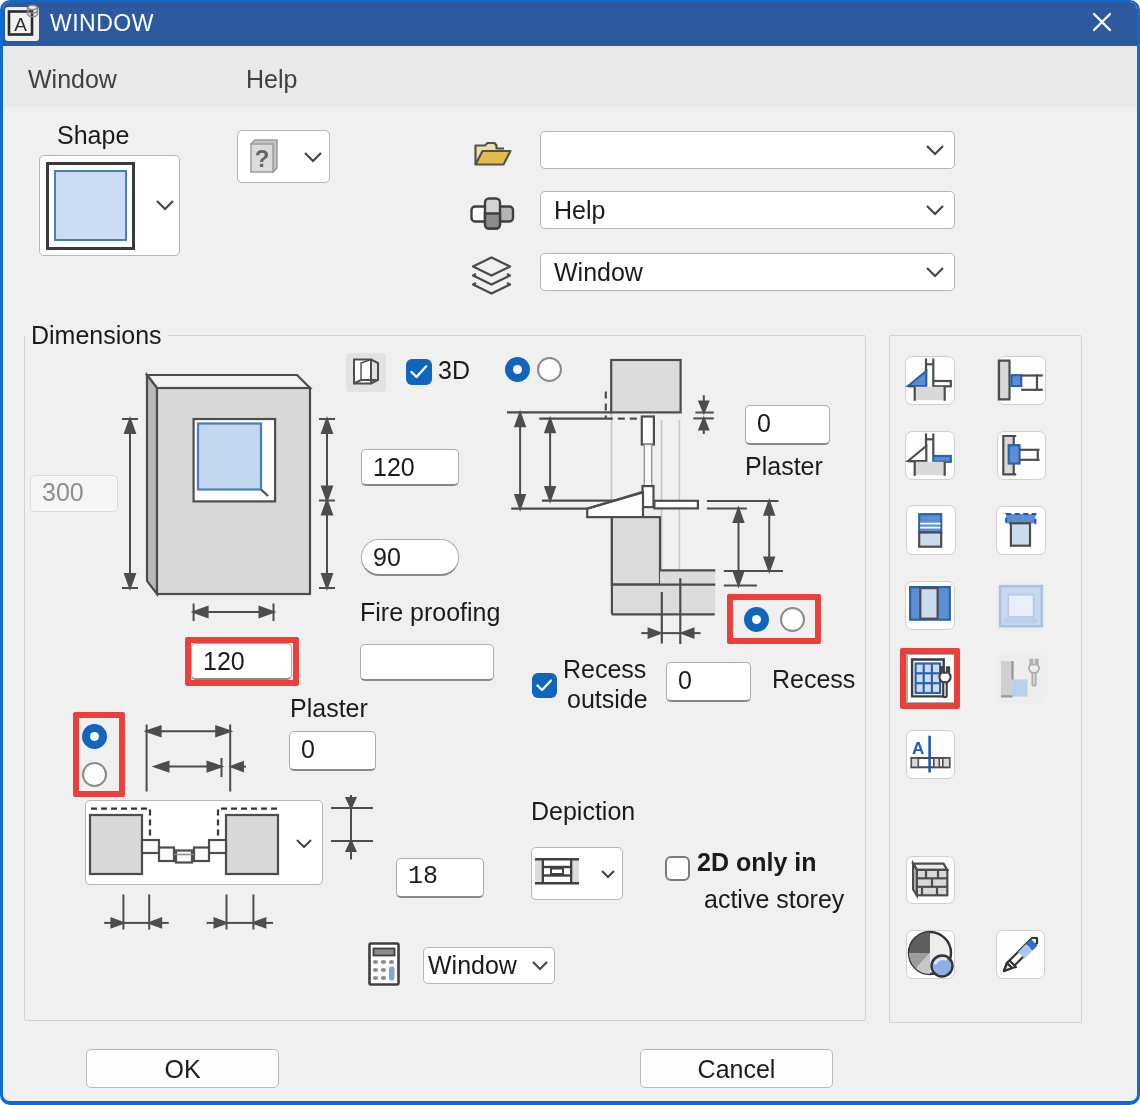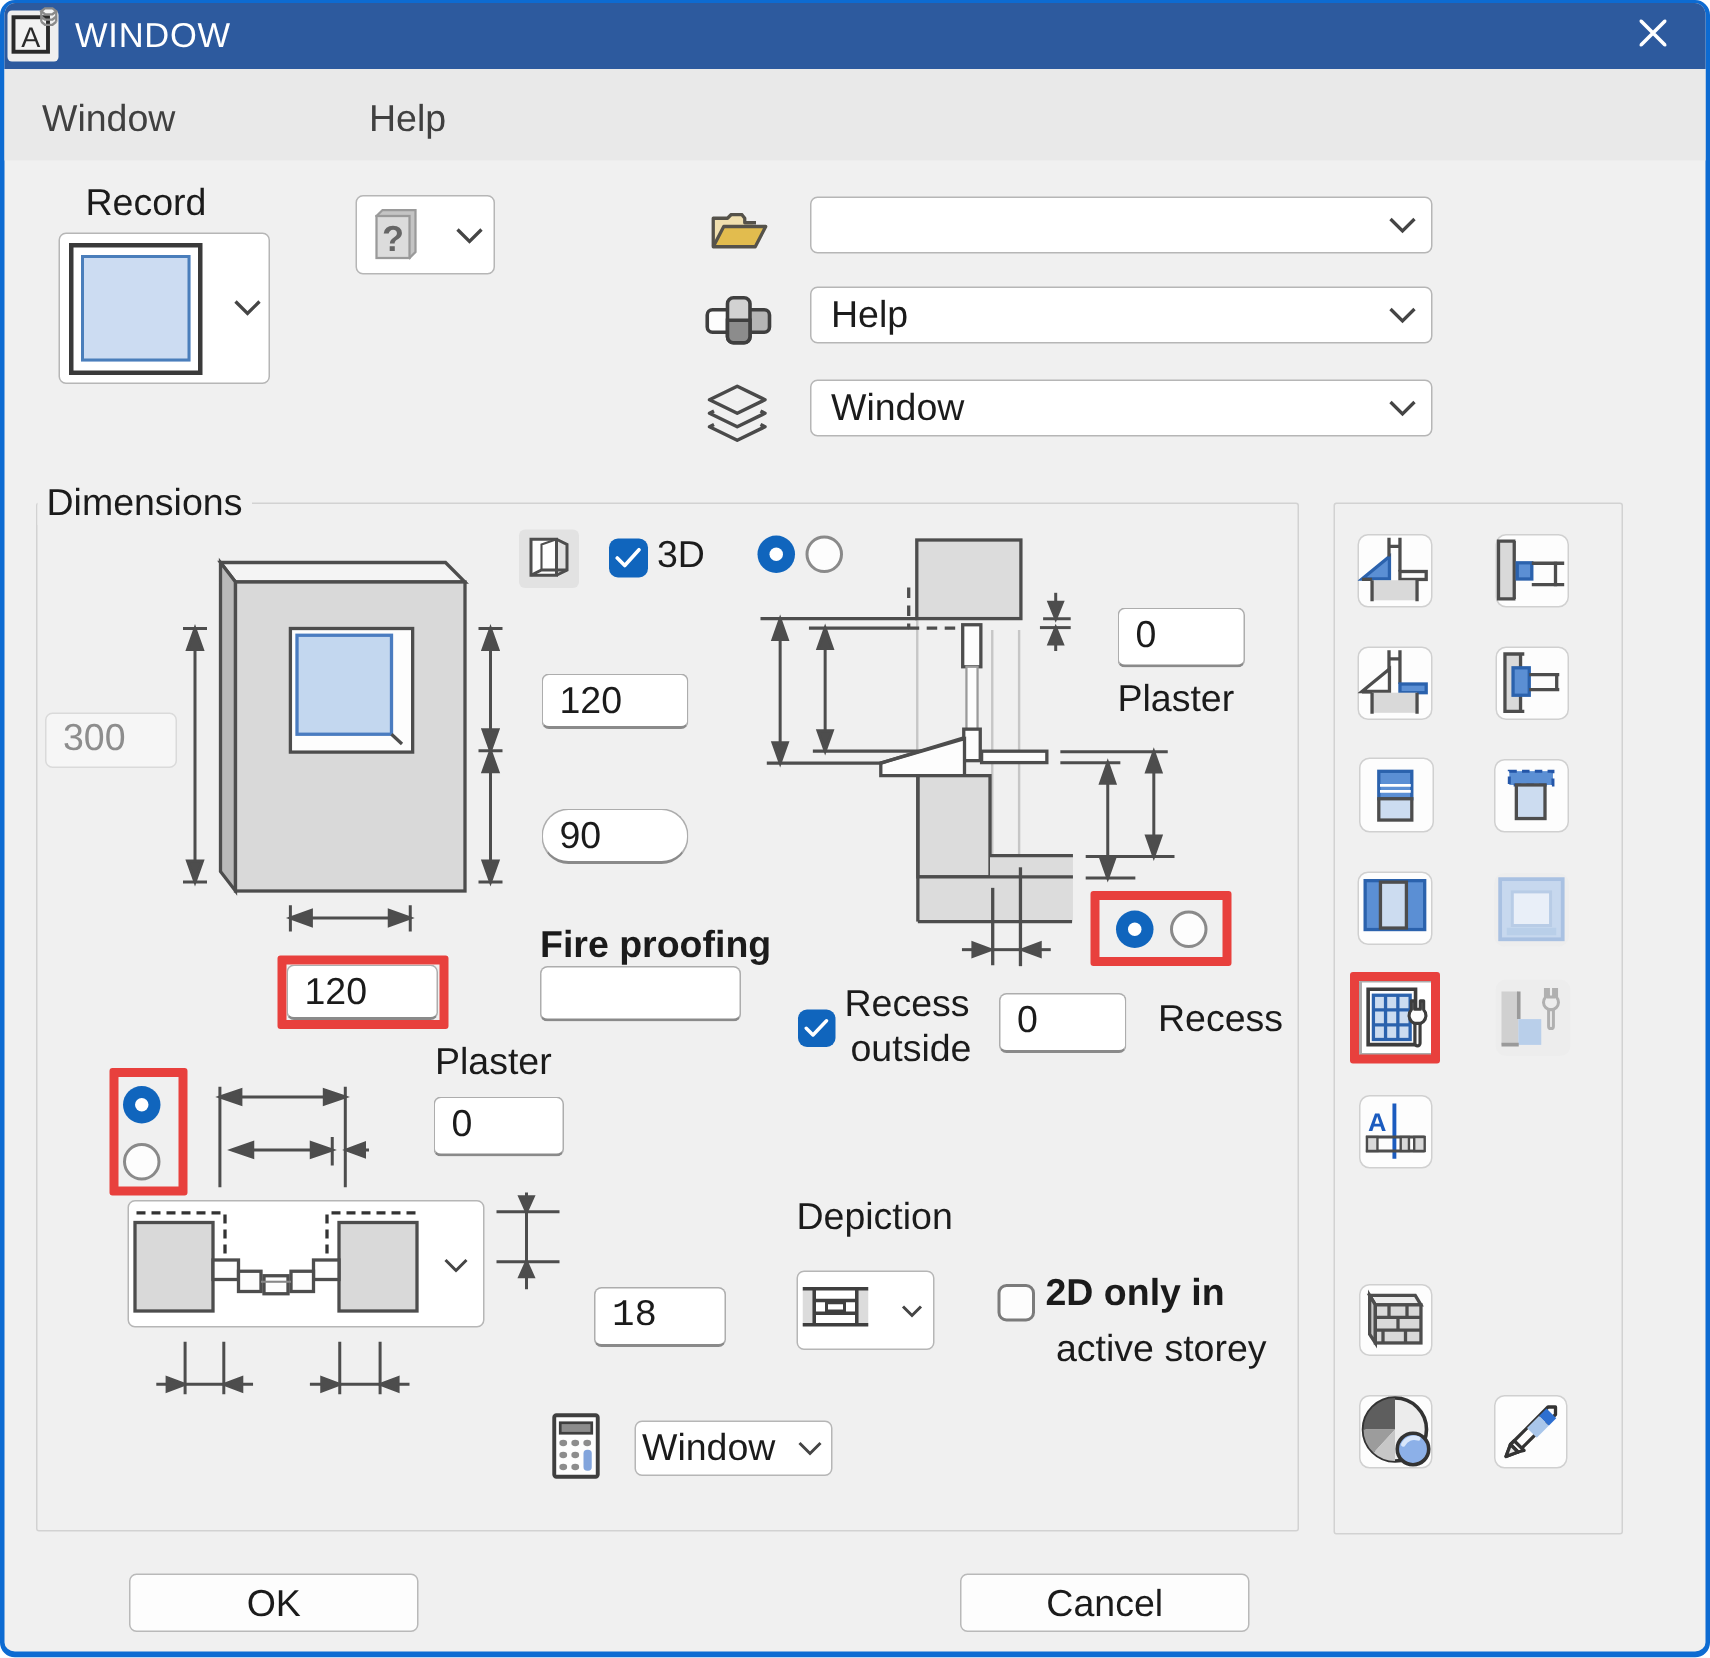--- a/index.html
+++ b/index.html
@@ -48,21 +48,21 @@
 </svg>
 <div class="abs" style="left:50px;top:0;height:46px;line-height:47px;color:#fff;font-size:23px;letter-spacing:0.5px;">WINDOW</div>
 <svg class="abs" style="left:1093px;top:13px;" width="18" height="18" viewBox="0 0 18 18">
   <path d="M1,1 L17,17 M17,1 L1,17" stroke="#fff" stroke-width="2.4" stroke-linecap="round"></path>
 </svg>
 
 <div class="abs" id="menubar"></div>
 <div class="abs menuitem" style="left:28px;top:46px;">Window</div>
 <div class="abs menuitem" style="left:246px;top:46px;">Help</div>
 
-<div class="abs lbl" style="left:57px;top:121px;">Record</div>
+<div class="abs lbl" style="left:57px;top:121px;">Shape</div>
 <div class="abs cb" style="left:39px;top:155px;width:141px;height:101px;"></div>
 <div class="abs" style="left:46px;top:162px;width:89px;height:88px;border:3px solid #3a3a3a;box-sizing:border-box;background:#fff;"></div>
 <div class="abs" style="left:54px;top:170px;width:73px;height:71px;border:2px solid #4a7ebb;box-sizing:border-box;background:#ccdcf2;"></div>
 <svg class="abs" style="left:155px;top:199px;" width="20" height="12" viewBox="0 0 20 12">
         <path d="M2,2 L10,10 L18,2" fill="none" stroke="#454545" stroke-width="2.2"></path>
       </svg>
 
 <div class="abs cb" style="left:237px;top:130px;width:93px;height:53px;"></div>
 <svg class="abs" style="left:245px;top:138px;" width="38" height="38" viewBox="0 0 38 38">
   <path d="M6,6 L10,2 L32,2 L32,30 L28,34 Z" fill="#c4c4c4" stroke="#9a9a9a" stroke-width="1.5"></path>
@@ -157,21 +157,21 @@
 <div class="abs chk on" style="left:406px;top:359px;width:26px;height:26px;"></div>
 <svg class="abs" style="left:410px;top:365px;" width="18" height="14" viewBox="0 0 18 14">
         <path d="M1.5,7 L6.5,12 L16,1.5" fill="none" stroke="#fff" stroke-width="2.4" stroke-linecap="round" stroke-linejoin="round"></path>
       </svg>
 <div class="abs lbl" style="left:438px;top:356px;">3D</div>
 <div class="abs radio on" style="left:505px;top:357px;width:25px;height:25px;"></div>
 <div class="abs dot" style="left:513px;top:365px;width:9px;height:9px;"></div>
 <div class="abs radio off" style="left:537px;top:357px;width:25px;height:25px;"></div>
 <div class="abs tb tbv" style="left:361px;top:449px;width:98px;height:37px;">120</div>
 <div class="abs tb tbv" style="left:361px;top:539px;width:98px;height:37px;border-radius:18px;">90</div>
-<div class="abs lbl" style="left:360px;top:616px;font-weight:bold;">Fire proofing</div>
+<div class="abs lbl" style="left:360px;top:598px;">Fire proofing</div>
 <div class="abs tb" style="left:360px;top:644px;width:134px;height:37px;"></div>
 
 <svg class="abs" style="left:500px;top:350px;" width="300" height="300" viewBox="500 350 300 300">
   <g stroke="#c6c6c6" stroke-width="1.6" fill="none">
     <line x1="611.5" y1="413" x2="611.5" y2="516"></line>
     <line x1="661.5" y1="420" x2="661.5" y2="591"></line>
     <line x1="679.4" y1="420" x2="679.4" y2="578"></line>
   </g>
   <g stroke="#4d4d4d" stroke-width="2.2" fill="none">
     <rect x="611.2" y="360" width="69.4" height="52.4" fill="#dcdcdc"></rect>

